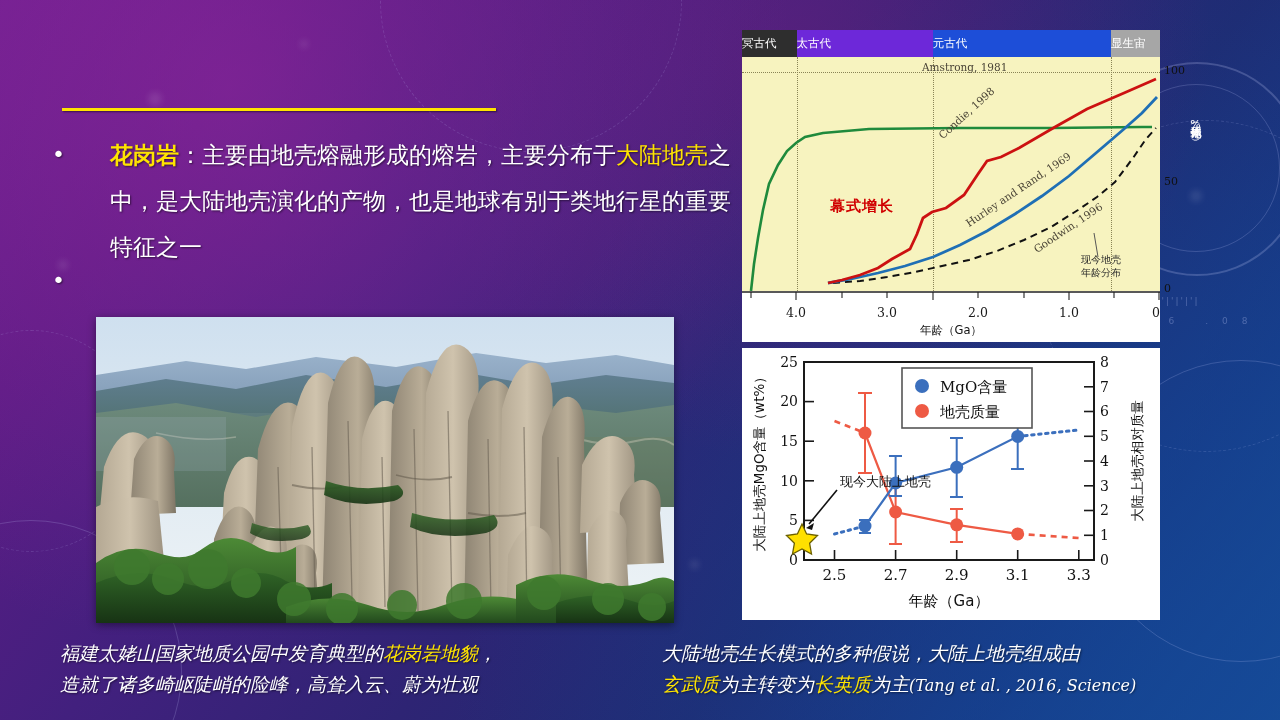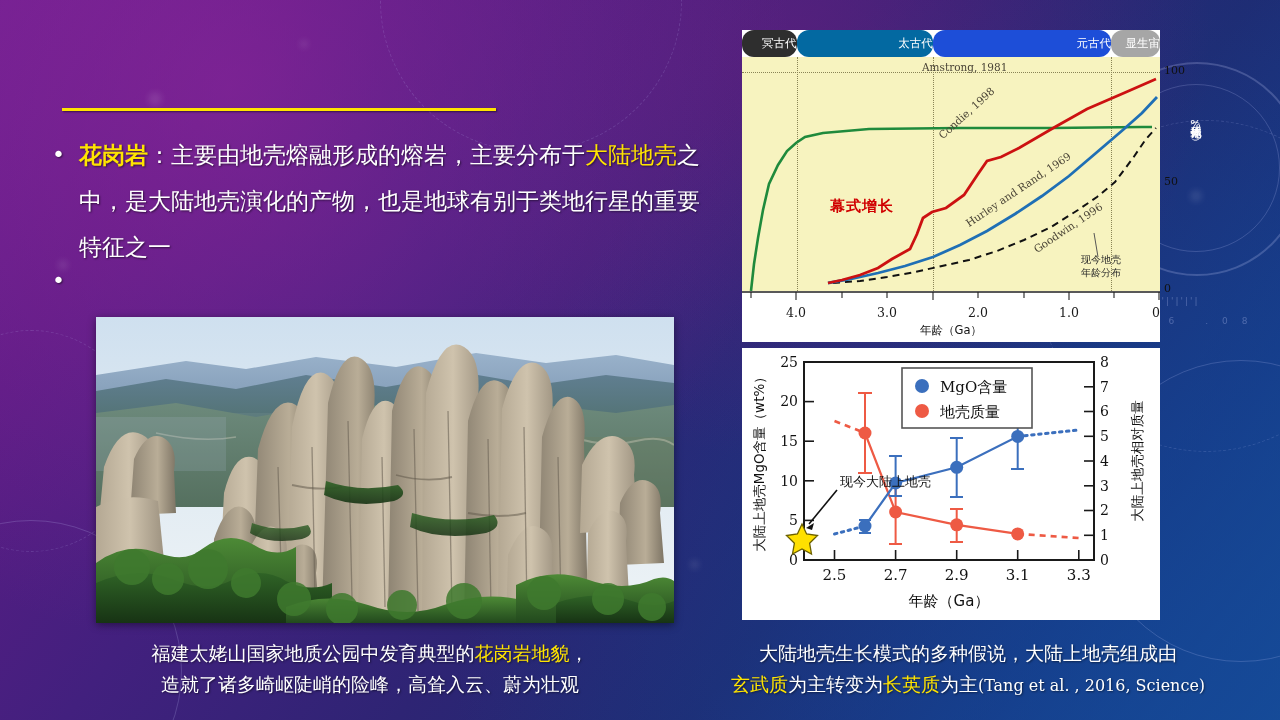--- a/index.html
+++ b/index.html
@@ -24,42 +24,42 @@
   
   #title{position:absolute;left:62px;top:60px;color:#ffe400;font-size:37px;font-weight:bold;
     letter-spacing:4px;text-shadow:2px 2px 3px rgba(0,0,0,.55);white-space:nowrap;}
   #title-rule{position:absolute;left:62px;top:108px;width:434px;height:3px;background:#ffe400;
     box-shadow:1px 1px 2px rgba(0,0,0,.5);}
 
   
   .bullet{position:absolute;display:flex;align-items:flex-start;font-size:23px;line-height:46px;
     text-shadow:1px 1px 2px rgba(0,0,0,.55);}
   .dot{color:#fff;margin-right:14px;font-size:22px;line-height:46px;}
-  .btext{color:#ffffff;max-width:640px;}
+  .btext{color:#ffffff;max-width:640px;margin-left:31px;}
   .hl{color:#ffe400;font-weight:bold;}
   .hl2{color:#ffe400;}
 
   
   #photo{position:absolute;left:96px;top:317px;width:578px;height:306px;overflow:hidden;
     box-shadow:0 2px 8px rgba(0,0,0,.45);background:#9aa7b4;}
   #photo svg{display:block;}
 
   
   .caption{position:absolute;color:#fff;font-family:"DejaVu Serif","Liberation Serif",serif;
-    font-size:19px;line-height:31px;text-align:center;text-shadow:1px 1px 2px rgba(0,0,0,.5);}
+    font-size:19px;line-height:31px;text-shadow:1px 1px 2px rgba(0,0,0,.5);font-style:italic;}
   .caption .hl{color:#ffe400;font-weight:normal;}
   #caption-left{left:60px;top:638px;width:620px;}
   #caption-right{left:662px;top:638px;width:612px;}
   .cap-src{font-size:16px;}
 
   
   #chart-top{position:absolute;left:742px;top:30px;width:418px;height:312px;background:#ffffff;}
   #era-bar{position:relative;height:27px;width:100%;display:flex;}
-  .era{display:flex;align-items:center;justify-content:flex-end;color:#fff;font-size:11.5px;
-    font-family:"DejaVu Sans","Liberation Sans",sans-serif;border-radius:12px;}
+  .era{display:flex;align-items:center;justify-content:flex-start;color:#fff;font-size:11.5px;
+    font-family:"DejaVu Sans","Liberation Sans",sans-serif;}
   #plot-top{position:relative;height:234px;width:100%;background:#f7f3bf;}
   #plot-top svg{position:absolute;left:0;top:0;}
   .vline{position:absolute;top:0;bottom:0;width:0;border-left:1px dotted #8a8456;}
   .hline100{position:absolute;left:0;right:0;top:15px;border-top:1px dotted #8a8456;}
   .ann{position:absolute;font-family:"DejaVu Serif","Liberation Serif",serif;color:#4a4436;}
   .ann-rot{transform-origin:left bottom;white-space:nowrap;}
   #mushi{position:absolute;left:88px;top:140px;color:#d00000;font-weight:bold;font-size:15px;
     font-family:"DejaVu Sans","Liberation Sans",sans-serif;letter-spacing:1px;}
   .cn-ann{position:absolute;font-size:10px;color:#2a2a2a;line-height:13px;text-align:center;
     font-family:"DejaVu Sans","Liberation Sans",sans-serif;}
@@ -233,21 +233,21 @@
     <span>大陆地壳生长模式的多种假说，大陆上地壳组成由</span><br>
     <span class="hl">玄武质</span><span>为主转变为</span><span class="hl">长英质</span><span>为主</span><span class="cap-src">(Tang et al. , 2016, Science)</span>
   </div>
 
   <div id="chart-top">
 
     <div id="era-bar">
       <div class="era" style="width:13.04%;background:#2e2e2e;">
           <span>冥古代</span>
         </div>
-      <div class="era" style="width:32.61%;background:#0369a1;">
+      <div class="era" style="width:32.61%;background:#6d28d9;">
           <span>太古代</span>
         </div>
       <div class="era" style="width:42.61%;background:#1d4ed8;">
           <span>元古代</span>
         </div>
       <div class="era" style="width:11.74%;background:#a6a6a6;">
           <span>显生宙</span>
         </div>
     </div>
 

